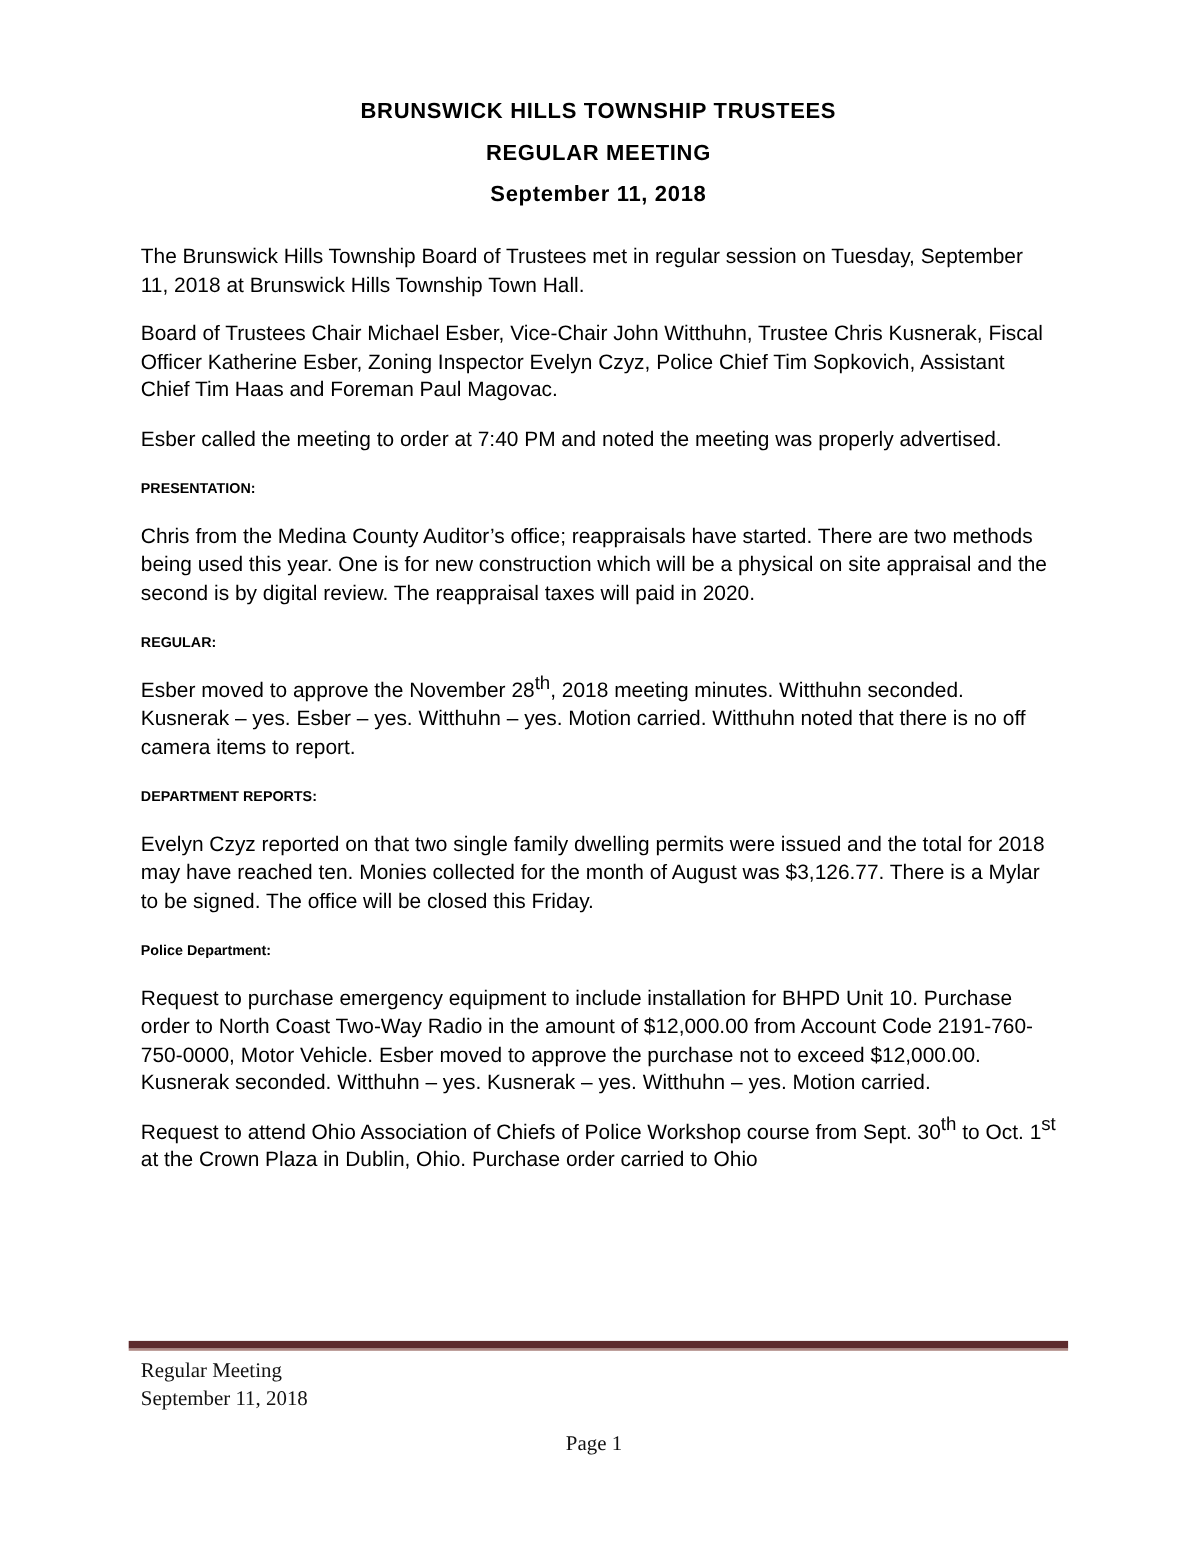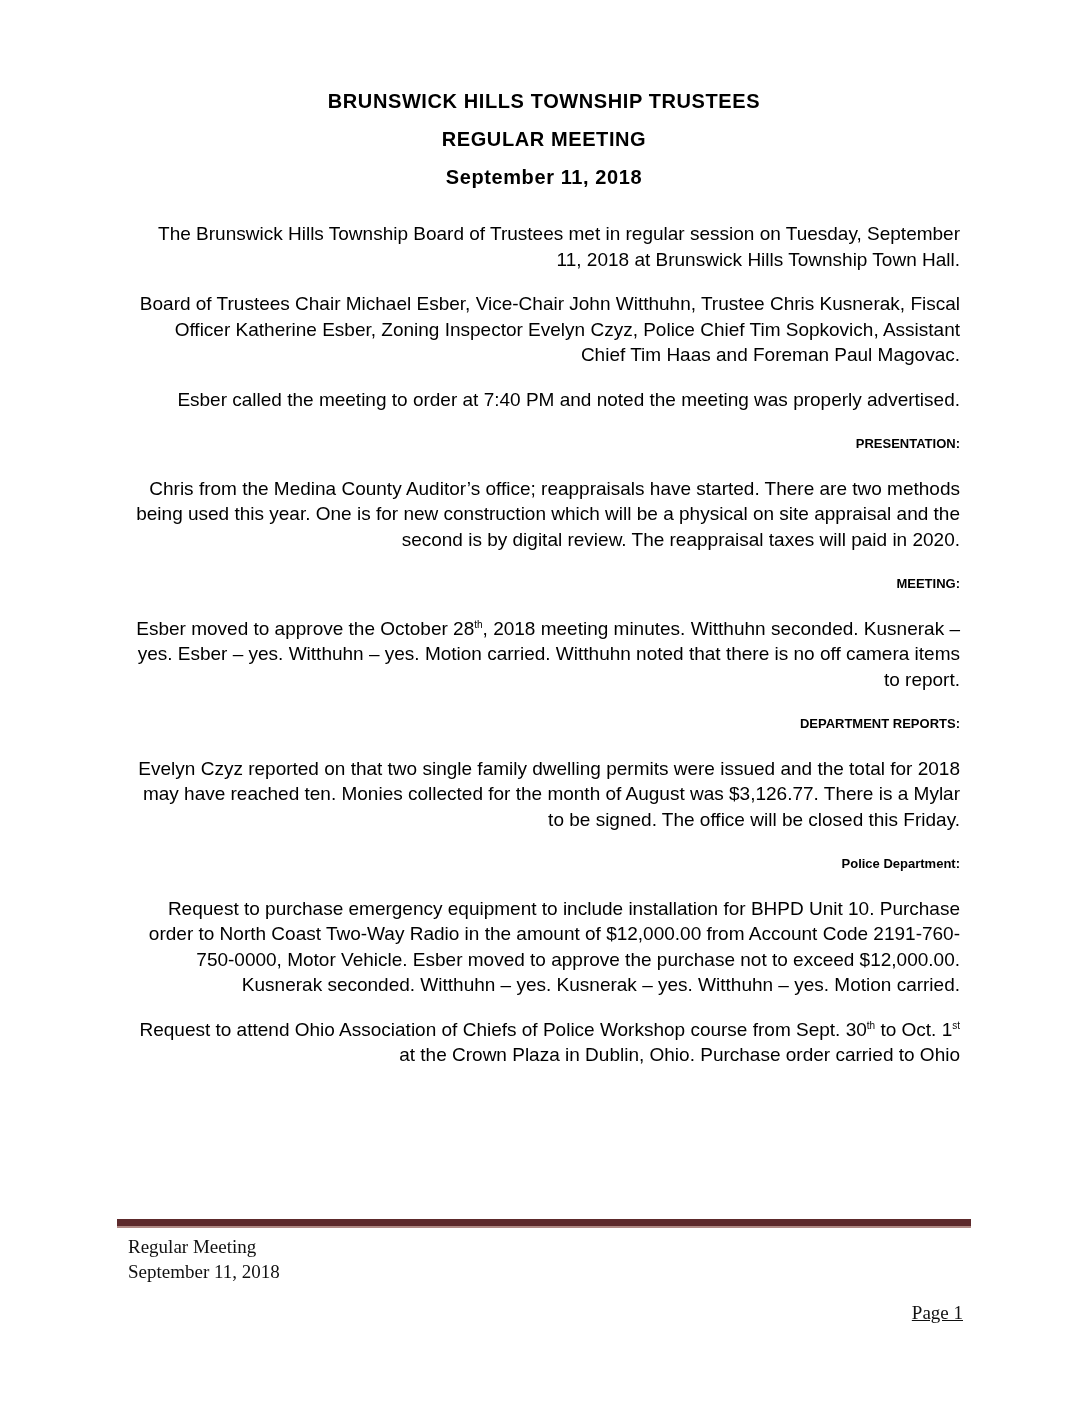--- a/index.html
+++ b/index.html
@@ -27,65 +27,63 @@
     letter-spacing: 0.6px;
     line-height: 23px;
     margin-bottom: 15px;
     font-family: "Liberation Sans", sans-serif;
   }
 
   .doc-body {
     padding: 0 128px;
     font-size: 19px;
     line-height: 25.5px;
-    text-align: right;
   }
   .doc-body p   { margin: 0 0 19px 0; }
   .doc-body h2  { font-size: 13px; font-weight: bold; margin: 0 0 19px 0; line-height: 25.5px; }
-  .doc-body sup { font-size: 10px; vertical-align: super; line-height: 0; }
+  .doc-body sup { font-size: 17px; vertical-align: super; line-height: 0; }
 
   .page-footer {
     position: absolute;
     left: 117px;
     right: 117px;
     top: 1219px;
     font-family: "Liberation Serif", serif;
     font-size: 19px;
     color: #111111;
   }
   .footer-rule-thick { height: 7px; }
   .footer-rule-thin  { height: 2px; margin-bottom: 6px; }
   .footer-text { padding-left: 11px; line-height: 25px; }
   .footer-pagenum {
     padding-right: 8px;
     margin-top: 16px;
-    text-align: right;
+    text-align: center;
     line-height: 25px;
-    text-decoration: underline;
   }
 </style>
 </head>
 <body>
 
 <div class="page">
 
   <header class="doc-title">
     <h1>BRUNSWICK HILLS TOWNSHIP TRUSTEES</h1>
     <h1>REGULAR MEETING</h1>
     <h1>September 11, 2018</h1>
   </header>
 
   <main class="doc-body" id="doc-body">
       <p><span>The Brunswick Hills Township Board of Trustees met in regular session on Tuesday, September 11, 2018 at Brunswick Hills Township Town Hall.</span></p>
       <p><span>Board of Trustees Chair Michael Esber, Vice-Chair John Witthuhn, Trustee Chris Kusnerak, Fiscal Officer Katherine Esber, Zoning Inspector Evelyn Czyz, Police Chief Tim Sopkovich, Assistant Chief Tim Haas and Foreman Paul Magovac.</span></p>
       <p><span>Esber called the meeting to order at 7:40 PM and noted the meeting was properly advertised.</span></p>
       <h2><span>PRESENTATION:</span></h2>
       <p><span>Chris from the Medina County Auditor’s office; reappraisals have started. There are two methods being used this year. One is for new construction which will be a physical on site appraisal and the second is by digital review. The reappraisal taxes will paid in 2020.</span></p>
-      <h2><span>MEETING:</span></h2>
-      <p><span>Esber moved to approve the October 28</span><sup>th</sup><span>, 2018 meeting minutes. Witthuhn seconded. Kusnerak – yes. Esber – yes. Witthuhn – yes. Motion carried. Witthuhn noted that there is no off camera items to report.</span></p>
+      <h2><span>REGULAR:</span></h2>
+      <p><span>Esber moved to approve the November 28</span><sup>th</sup><span>, 2018 meeting minutes. Witthuhn seconded. Kusnerak – yes. Esber – yes. Witthuhn – yes. Motion carried. Witthuhn noted that there is no off camera items to report.</span></p>
       <h2><span>DEPARTMENT REPORTS:</span></h2>
       <p><span>Evelyn Czyz reported on that two single family dwelling permits were issued and the total for 2018 may have reached ten. Monies collected for the month of August was $3,126.77. There is a Mylar to be signed. The office will be closed this Friday.</span></p>
       <h2><span>Police Department:</span></h2>
       <p><span>Request to purchase emergency equipment to include installation for BHPD Unit 10. Purchase order to North Coast Two-Way Radio in the amount of $12,000.00 from Account Code 2191-760-750-0000, Motor Vehicle. Esber moved to approve the purchase not to exceed $12,000.00. Kusnerak seconded. Witthuhn – yes. Kusnerak – yes. Witthuhn – yes. Motion carried.</span></p>
       <p><span>Request to attend Ohio Association of Chiefs of Police Workshop course from Sept. 30</span><sup>th</sup><span> to Oct. 1</span><sup>st</sup><span> at the Crown Plaza in Dublin, Ohio. Purchase order carried to Ohio</span></p>
     </main>
 
   <footer class="page-footer">
     <div class="footer-rule-thick" style="background: rgb(93, 42, 44);"></div>
     <div class="footer-rule-thin" style="background: rgb(176, 138, 133);"></div>

